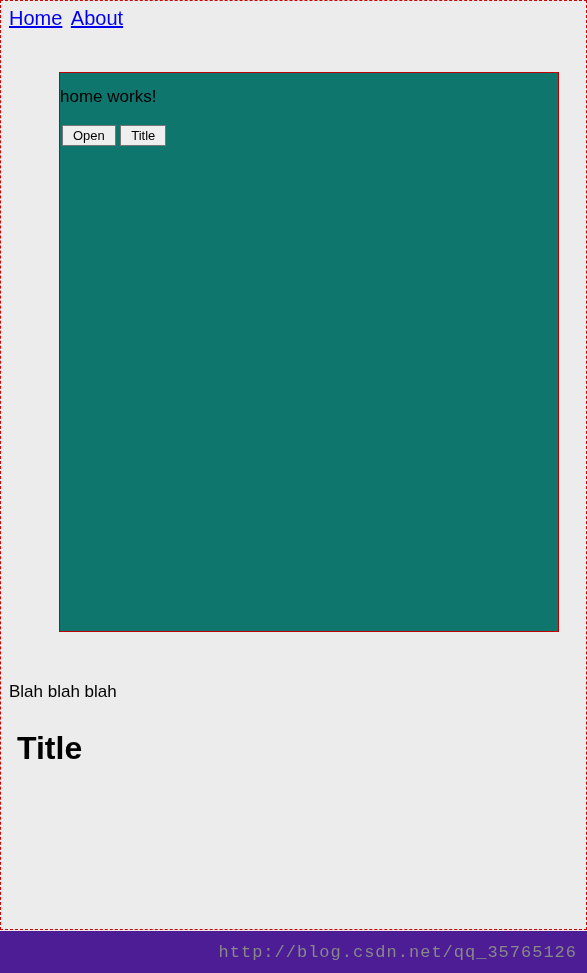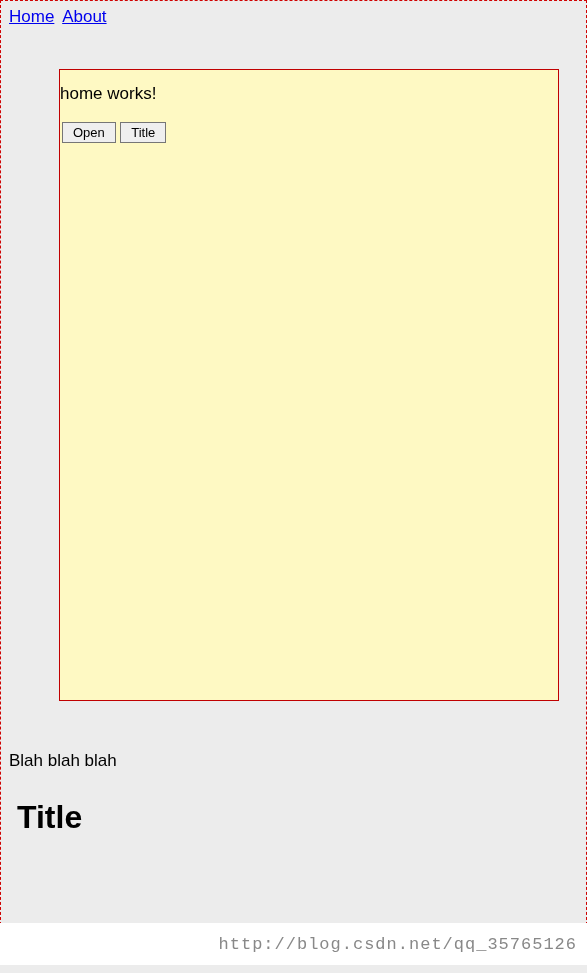--- a/index.html
+++ b/index.html
@@ -15,35 +15,35 @@
       position: relative;
     }
     .outer-dashed {
       border: 1px dashed #d00000;
       width: 587px;
       min-height: 930px;
       padding-top: 0;
     }
     .nav {
       padding: 6px 8px 10px 8px;
-      font-size: 17px;
+      font-size: 20px;
     }
     .nav a {
       color: #0000ee;
       text-decoration: underline;
       margin-right: 4px;
     }
     .content-box {
       border: 1px solid #c00000;
       width: 500px;
-      height: 632px;
+      height: 560px;
       margin-left: 58px;
       margin-top: 32px;
       padding: 0;
-      background: #fef9c3;
+      background: #0f766e;
     }
     .content-title {
       font-size: 17px;
       padding: 14px 0 0 0;
       margin-left: 0;
     }
     .content-inner {
       padding-left: 0;
     }
     .button-row {
@@ -64,25 +64,25 @@
       margin-left: 8px;
     }
     .title-heading {
       font-size: 32px;
       font-weight: bold;
       margin-top: 28px;
       margin-left: 16px;
     }
     .footer-bar {
       position: absolute;
-      bottom: 8px;
+      bottom: 0;
       left: 0;
       width: 587px;
       height: 42px;
-      background: #ffffff;
+      background: #4c1d95;
       color: #888888;
       font-family: "Courier New", monospace;
       font-size: 17px;
       display: flex;
       align-items: center;
       justify-content: flex-end;
       padding-right: 10px;
       letter-spacing: 1px;
       padding-left: 38px;
     }

